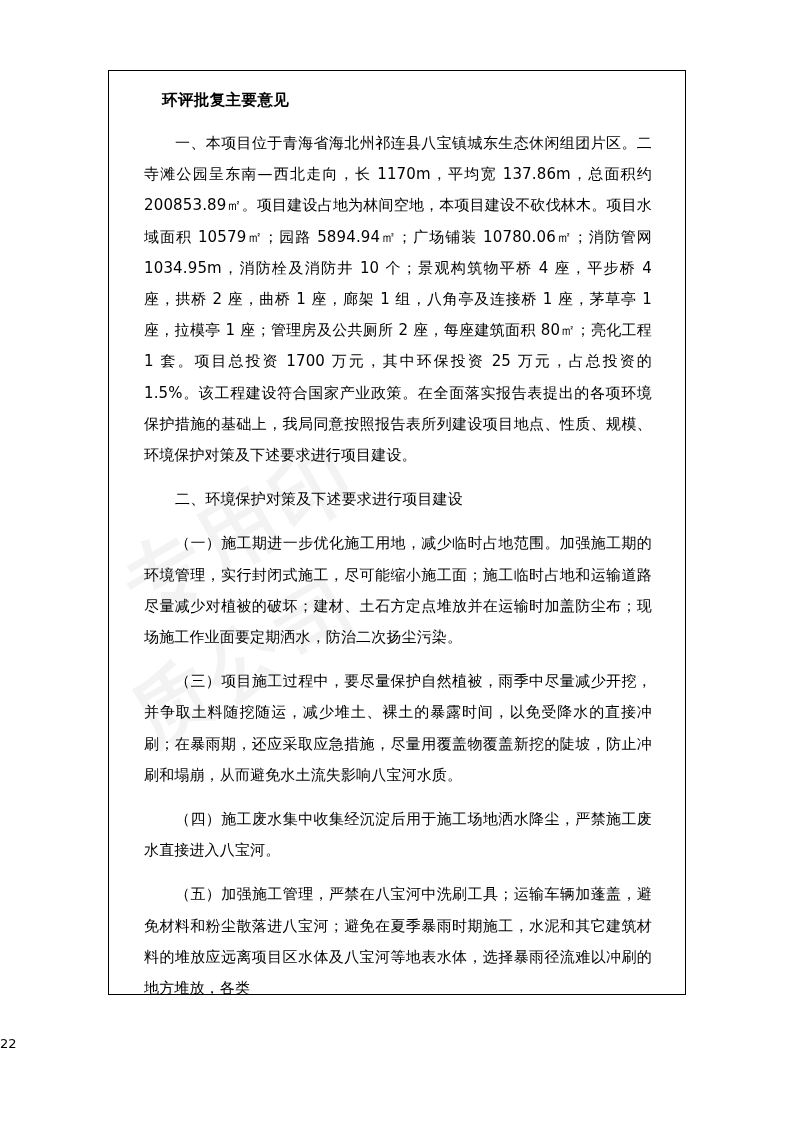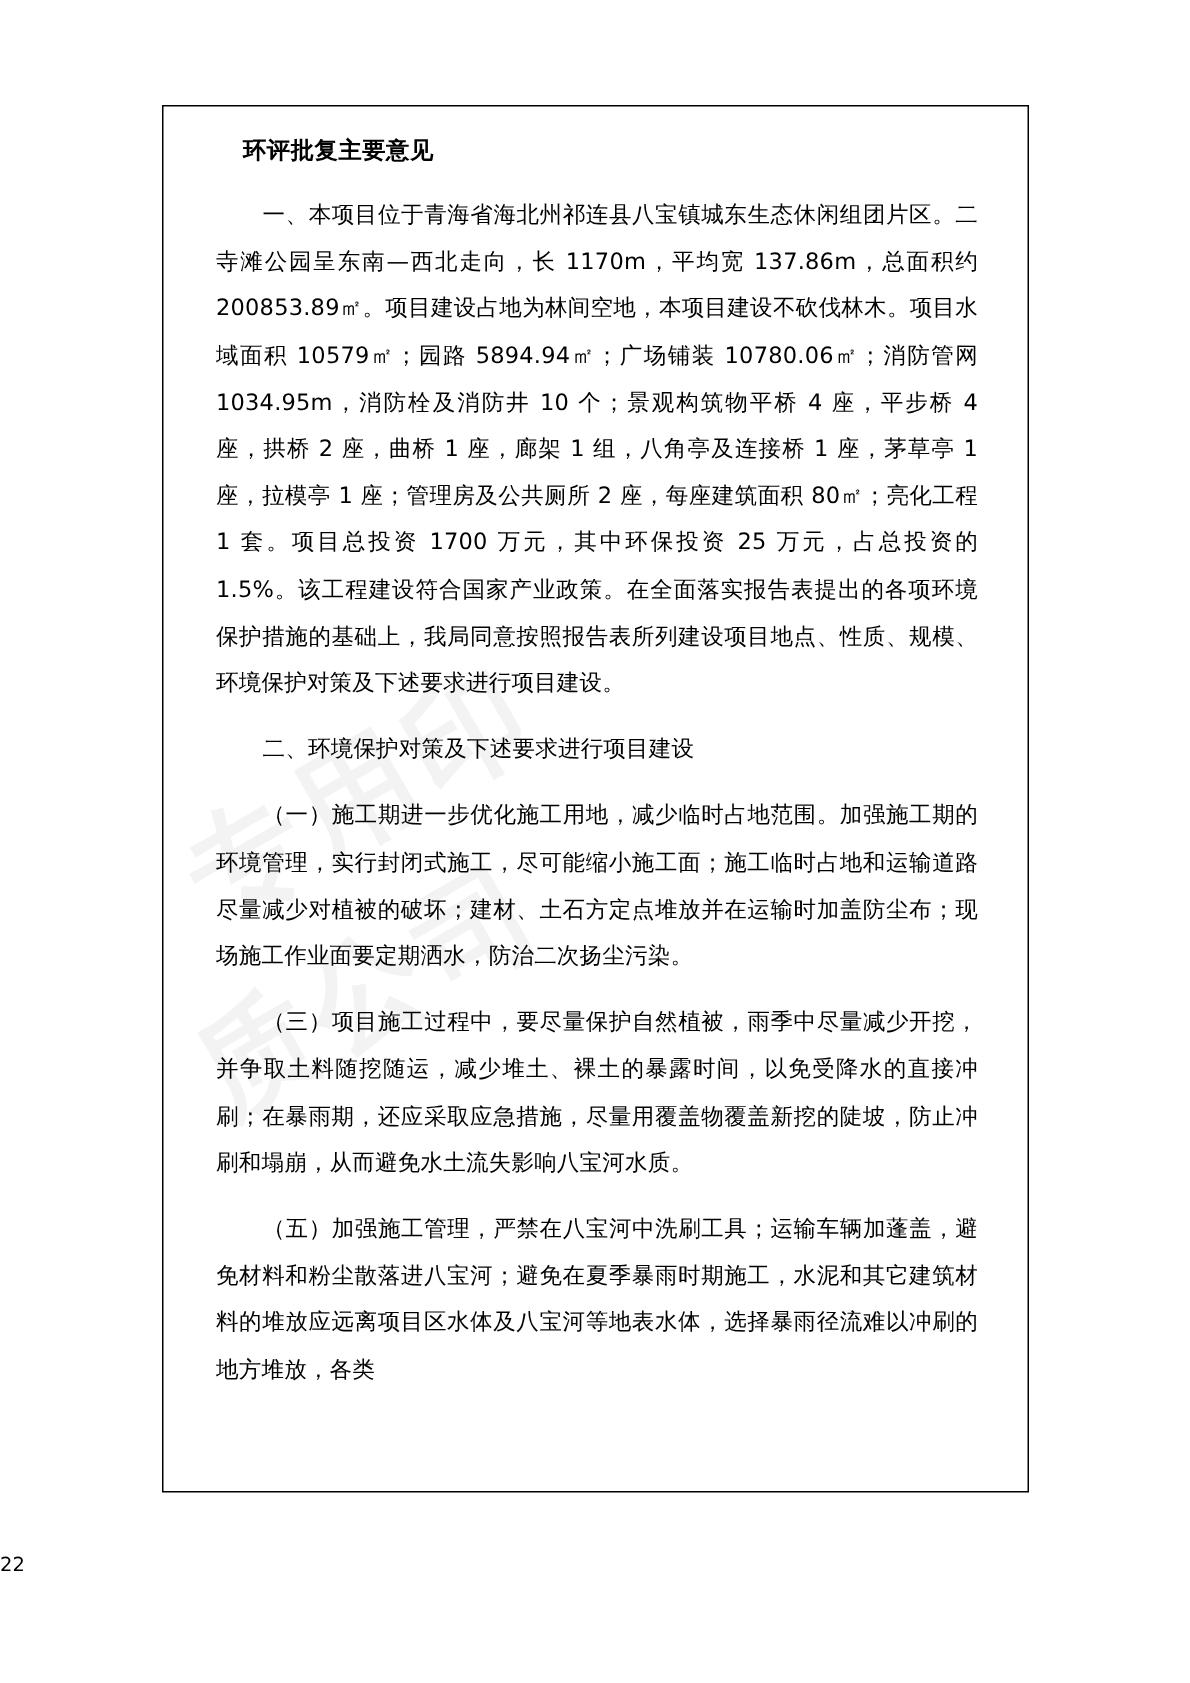--- a/index.html
+++ b/index.html
@@ -104,20 +104,21 @@
 
   <div class="doc-frame">
     <div class="doc-inner">
 
       <div class="doc-title">环评批复主要意见</div>
 
       <p class="para">一、本项目位于青海省海北州祁连县八宝镇城东生态休闲组团片区。二寺滩公园呈东南—西北走向，长 1170m，平均宽 137.86m，总面积约 200853.89㎡。项目建设占地为林间空地，本项目建设不砍伐林木。项目水域面积 10579㎡；园路 5894.94㎡；广场铺装 10780.06㎡；消防管网 1034.95m，消防栓及消防井 10 个；景观构筑物平桥 4 座，平步桥 4 座，拱桥 2 座，曲桥 1 座，廊架 1 组，八角亭及连接桥 1 座，茅草亭 1 座，拉模亭 1 座；管理房及公共厕所 2 座，每座建筑面积 80㎡；亮化工程 1 套。项目总投资 1700 万元，其中环保投资 25 万元，占总投资的 1.5%。该工程建设符合国家产业政策。在全面落实报告表提出的各项环境保护措施的基础上，我局同意按照报告表所列建设项目地点、性质、规模、环境保护对策及下述要求进行项目建设。</p>
       <p class="para">二、环境保护对策及下述要求进行项目建设</p>
       <p class="para">（一）施工期进一步优化施工用地，减少临时占地范围。加强施工期的环境管理，实行封闭式施工，尽可能缩小施工面；施工临时占地和运输道路尽量减少对植被的破坏；建材、土石方定点堆放并在运输时加盖防尘布；现场施工作业面要定期洒水，防治二次扬尘污染。</p>
       <p class="para">（三）项目施工过程中，要尽量保护自然植被，雨季中尽量减少开挖，并争取土料随挖随运，减少堆土、裸土的暴露时间，以免受降水的直接冲刷；在暴雨期，还应采取应急措施，尽量用覆盖物覆盖新挖的陡坡，防止冲刷和塌崩，从而避免水土流失影响八宝河水质。</p>
+      <p class="para">（四）施工废水集中收集经沉淀后用于施工场地洒水降尘，严禁施工废水直接进入八宝河。</p>
       <p class="para">（五）加强施工管理，严禁在八宝河中洗刷工具；运输车辆加蓬盖，避免材料和粉尘散落进八宝河；避免在夏季暴雨时期施工，水泥和其它建筑材料的堆放应远离项目区水体及八宝河等地表水体，选择暴雨径流难以冲刷的地方堆放，各类</p>
 
     </div>
   </div>
 
   <div class="page-number">22</div>
 
 </div>
 
 </body></html>

